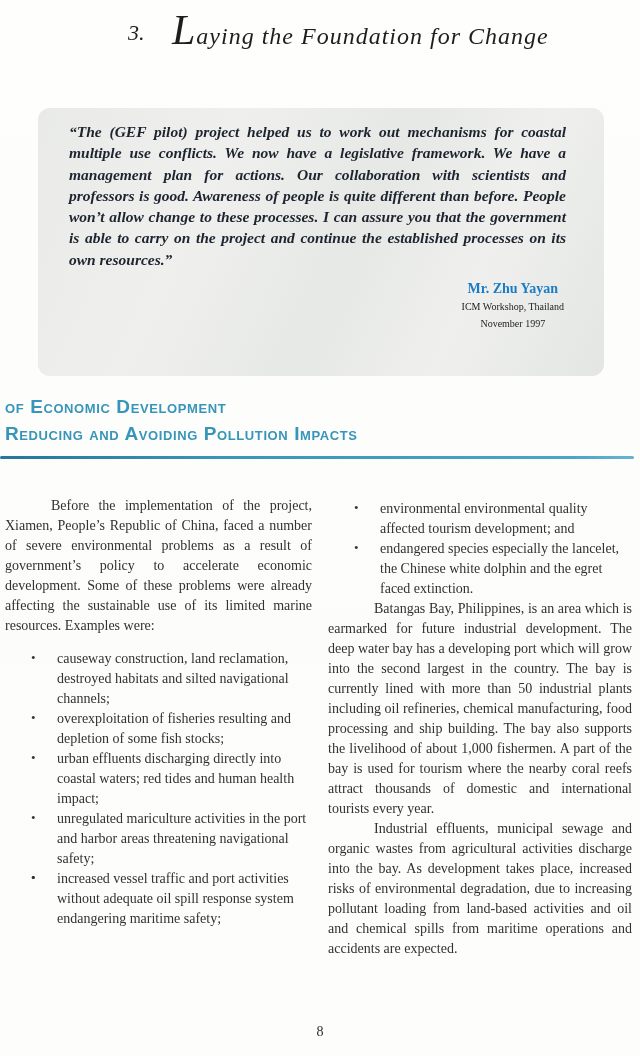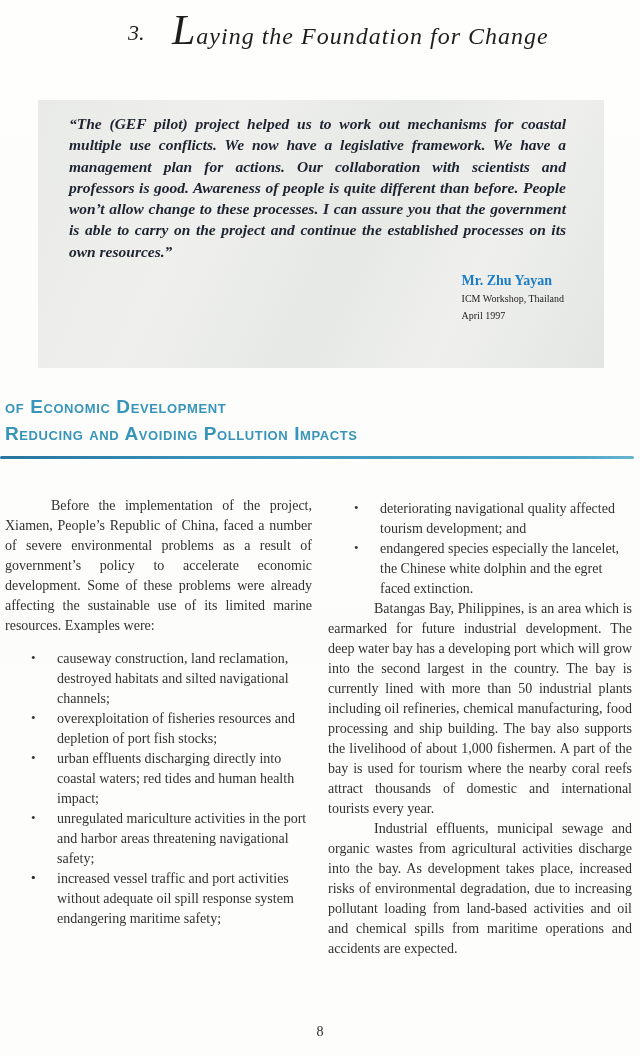--- a/index.html
+++ b/index.html
@@ -34,37 +34,37 @@
   .chapter-title {
     position: absolute; left: 172px; top: 6px;
     margin: 0; font-weight: normal; font-style: italic;
     font-size: 24px; letter-spacing: 1px; white-space: nowrap;
     color: var(--title_text);
   }
   .chapter-title::first-letter { font-size: 42px; }
 
   
   .quote-box {
-    position: absolute; left: 38px; top: 100px;
+    position: absolute; left: 38px; top: 108px;
     width: 566px; height: 268px;
     background:
       linear-gradient(115deg, rgba(215,218,214,.25) 0%, rgba(255,255,255,0) 30%, rgba(210,214,210,.30) 55%, rgba(255,255,255,0) 75%, rgba(205,210,206,.35) 100%),
       var(--quote_bg);
-    border-radius: 0;
+    border-radius: 12px;
   }
   .quote-text {
     margin: 13px 38px 0 31px;
     font-size: 15.5px; line-height: 21.3px;
     font-weight: bold; font-style: italic;
     text-align: justify;
     color: var(--quote_text);
   }
   .attribution {
     position: absolute; right: 40px; top: 172px;
-    text-align: left; line-height: 17.5px;
+    text-align: center; line-height: 17.5px;
   }
   .attr-name, .attr-title {
     color: var(--attribution_blue);
     font-weight: bold; font-size: 14px;
   }
   .attr-event, .attr-date {
     color: #23231f; font-size: 10px;
   }
 
   
@@ -111,42 +111,42 @@
 <div class="page">
 
   <span class="chapter-num">3.</span>
   <h1 class="chapter-title">Laying the Foundation for Change</h1>
 
   <section class="quote-box">
     <p class="quote-text">“The (GEF pilot) project helped us to work out mechanisms for coastal multiple use conflicts. We now have a legislative framework. We have a management plan for actions. Our collaboration with scientists and professors is good. Awareness of people is quite different than before. People won’t allow change to these processes. I can assure you that the government is able to carry on the project and continue the established processes on its own resources.”</p>
     <div class="attribution">
       <div class="attr-name">Mr. Zhu Yayan</div>
       <div class="attr-event">ICM Workshop, Thailand</div>
-      <div class="attr-date">April 1997</div>
+      <div class="attr-date">November 1997</div>
     </div>
   </section>
 
   <h2 class="section-heading">
     <span class="heading-line">of Economic Development</span>
     <span class="heading-line">Reducing and Avoiding Pollution Impacts</span>
   </h2>
   <div class="rule"></div>
 
   <div class="col col-left">
     <p class="body-para indent">Before the implementation of the project, Xiamen, People’s Republic of China, faced a number of severe environmental problems as a result of government’s policy to accelerate economic development. Some of these problems were already affecting the sustainable use of its limited marine resources.  Examples were:</p>
     <ul class="bullets">
 
         <li class="bullet-item">
           <span class="dot">•</span>
           <span>causeway construction, land reclamation, destroyed habitats and silted navigational channels;</span>
         </li>
 
         <li class="bullet-item">
           <span class="dot">•</span>
-          <span>overexploitation of fisheries resources and depletion of port fish stocks;</span>
+          <span>overexploitation of fisheries resulting and depletion of some fish stocks;</span>
         </li>
 
         <li class="bullet-item">
           <span class="dot">•</span>
           <span>urban effluents discharging directly into coastal waters; red tides and human health impact;</span>
         </li>
 
         <li class="bullet-item">
           <span class="dot">•</span>
           <span>unregulated mariculture activities in the port and harbor areas threatening navigational safety;</span>
@@ -161,21 +161,21 @@
           <span>increased vessel traffic and port activities without adequate oil spill response system endangering maritime safety;</span>
         </li>
       </ul>
   </div>
 
   <div class="col col-right">
     <ul class="bullets">
 
         <li class="bullet-item">
           <span class="dot">•</span>
-          <span>deteriorating navigational quality affected tourism development; and</span>
+          <span>environmental environmental quality affected tourism development; and</span>
         </li>
 
         <li class="bullet-item">
           <span class="dot">•</span>
           <span>endangered species especially the lancelet, the Chinese white dolphin and the egret faced extinction.</span>
         </li>
       </ul>
     <p class="body-para indent">Batangas Bay, Philippines, is an area which is earmarked for future industrial development. The deep water bay has a developing port which will grow into the second largest in the country. The bay is currently lined with more than 50 industrial plants including oil refineries, chemical manufacturing, food processing and ship building. The bay also supports the livelihood of about 1,000 fishermen. A part of the bay is used for tourism where the nearby coral reefs attract thousands of domestic and international tourists every year.</p>
     <p class="body-para indent">Industrial effluents, municipal sewage and organic wastes from agricultural activities discharge into the bay. As development takes place, increased risks of environmental degradation, due to increasing pollutant loading from land-based activities and oil and chemical spills from maritime operations and accidents are expected.</p>
   </div>

